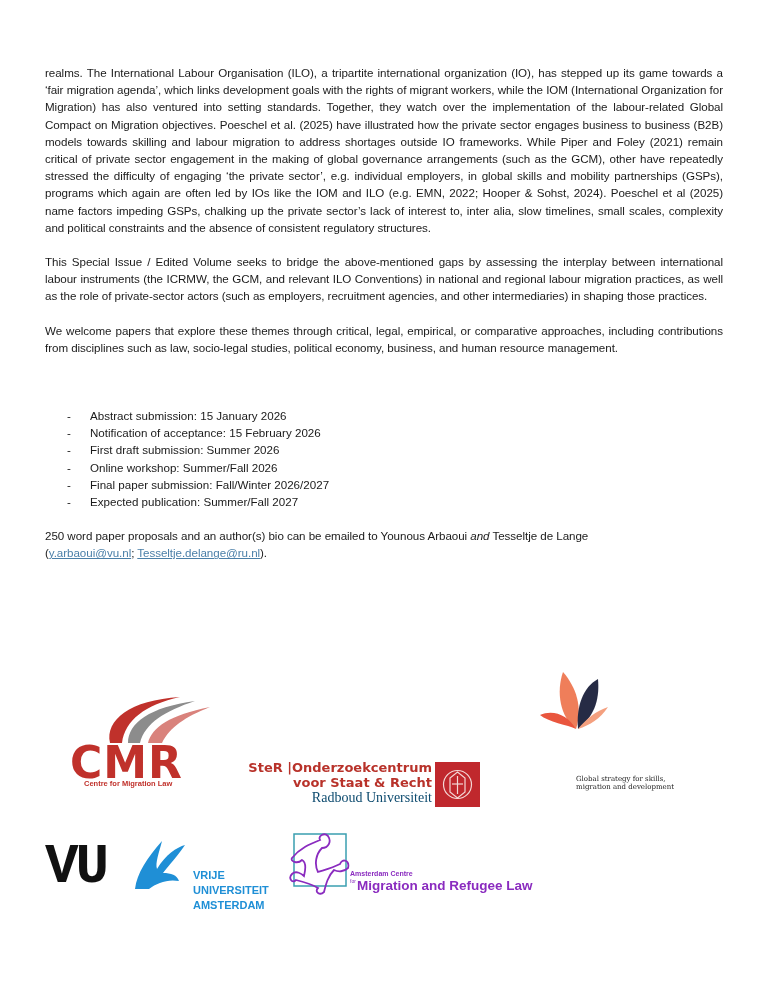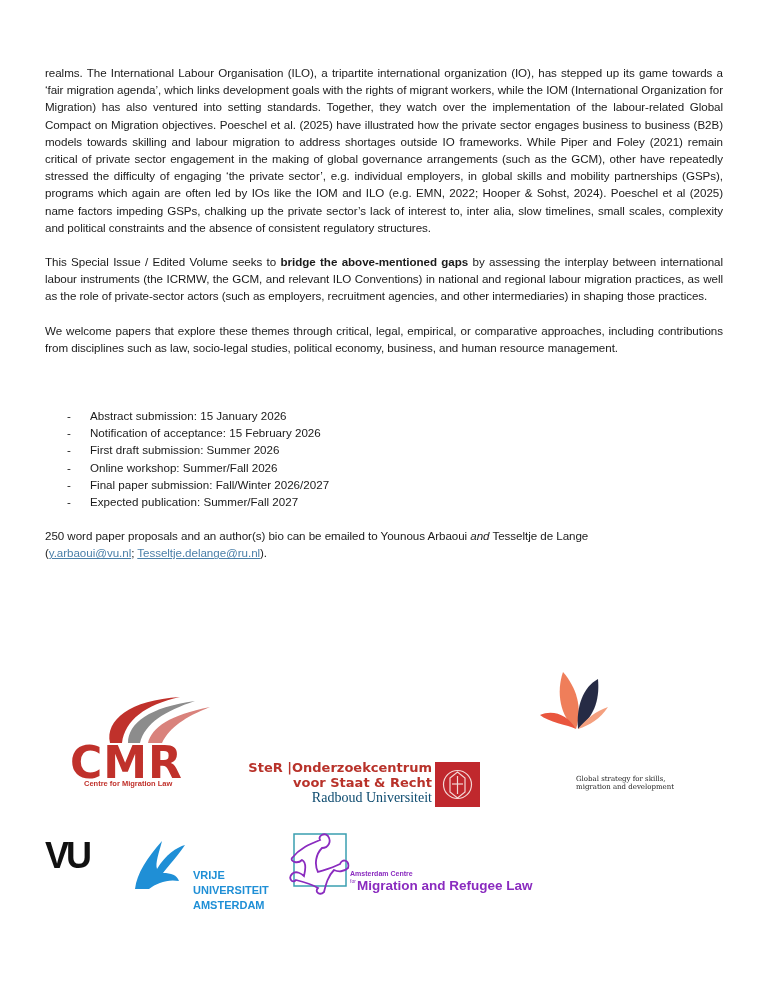--- a/index.html
+++ b/index.html
@@ -1,20 +1,20 @@
 <!DOCTYPE html>
 <html><head>
 <meta charset="utf-8">
 <style>
   html, body { margin:0; padding:0; background:#ffffff; }
   body { width:768px; height:994px; position:relative; overflow:hidden;
          font-family:"Liberation Sans", sans-serif; color:#1a1a1a; }
   .page { position:absolute; left:45px; top:64px; width:678px; }
   .para { font-size:11.6px; line-height:17.2px; text-align:justify; margin:0; letter-spacing:-0.05px; }
-  .para b { font-weight:bold; }
+  .para b { font-weight:normal; }
   .gap { height:17px; }
   .timeline-title { font-size:11.6px; font-weight:bold; margin:0; line-height:17.2px; }
   ul.timeline { list-style:none; margin:0; padding:0; }
   ul.timeline li { font-size:11.6px; line-height:17.2px; display:flex; }
   ul.timeline li .dash { width:45px; padding-left:22px; box-sizing:border-box; }
   a.email { color:#4a7fa8; text-decoration:underline; }
   .logo { position:absolute; }
   
   #cmr { left:70px; top:695px; width:150px; height:100px; }
   #cmr .letters { position:absolute; left:0; top:42px; font-size:44px; font-weight:bold; color:#c0312b; letter-spacing:1px; font-family:"DejaVu Sans", sans-serif; }
@@ -27,21 +27,21 @@
   #ster .l3 { position:absolute; right:48px; top:30px; font-size:14px; color:#0c4a6e; font-family:"Liberation Serif", serif; white-space:nowrap; }
   #ster .seal { position:absolute; right:0; top:2px; width:45px; height:45px; background:#c0282d; }
   
   #gs4s { left:538px; top:667px; width:150px; height:130px; }
   #gs4s .word { position:absolute; left:38px; top:58px; font-size:38px; font-weight:bold; font-family:"DejaVu Sans", sans-serif; letter-spacing:-2px; }
   #gs4s .word .gs { color:#262b45; }
   #gs4s .word .fs { color:#ee7a5e; }
   #gs4s .tag { position:absolute; left:38px; top:108px; font-size:7px; line-height:8px; color:#222; font-family:"DejaVu Serif", serif; }
   
   #vu { left:45px; top:833px; width:240px; height:60px; }
-  #vu .vu { position:absolute; left:0; top:2px; font-size:36px; font-weight:bold; color:#111; font-family:Liberation Sans, sans-serif; letter-spacing:-3px; }
+  #vu .vu { position:absolute; left:0; top:2px; font-size:56px; font-weight:bold; color:#111; font-family:Liberation Mono, monospace; letter-spacing:-3px; }
   #vu .txt { position:absolute; left:148px; top:8px; font-size:11px; line-height:15px; font-weight:bold; color:#1f8fd6;margin-top:27px; }
   
   #acmrl { left:288px; top:830px; width:270px; height:66px; }
   #acmrl .small { position:absolute; left:62px; top:40px; font-size:7px; color:#8a2bbf; font-weight:bold; }
   #acmrl .big { position:absolute; left:69px; top:48px; font-size:13.5px; color:#8a2bbf; font-weight:bold; white-space:nowrap; }
   #acmrl .for { position:absolute; left:62px; top:48px; font-size:5px; color:#8a2bbf; }
 </style>
 </head>
 <body>
 

